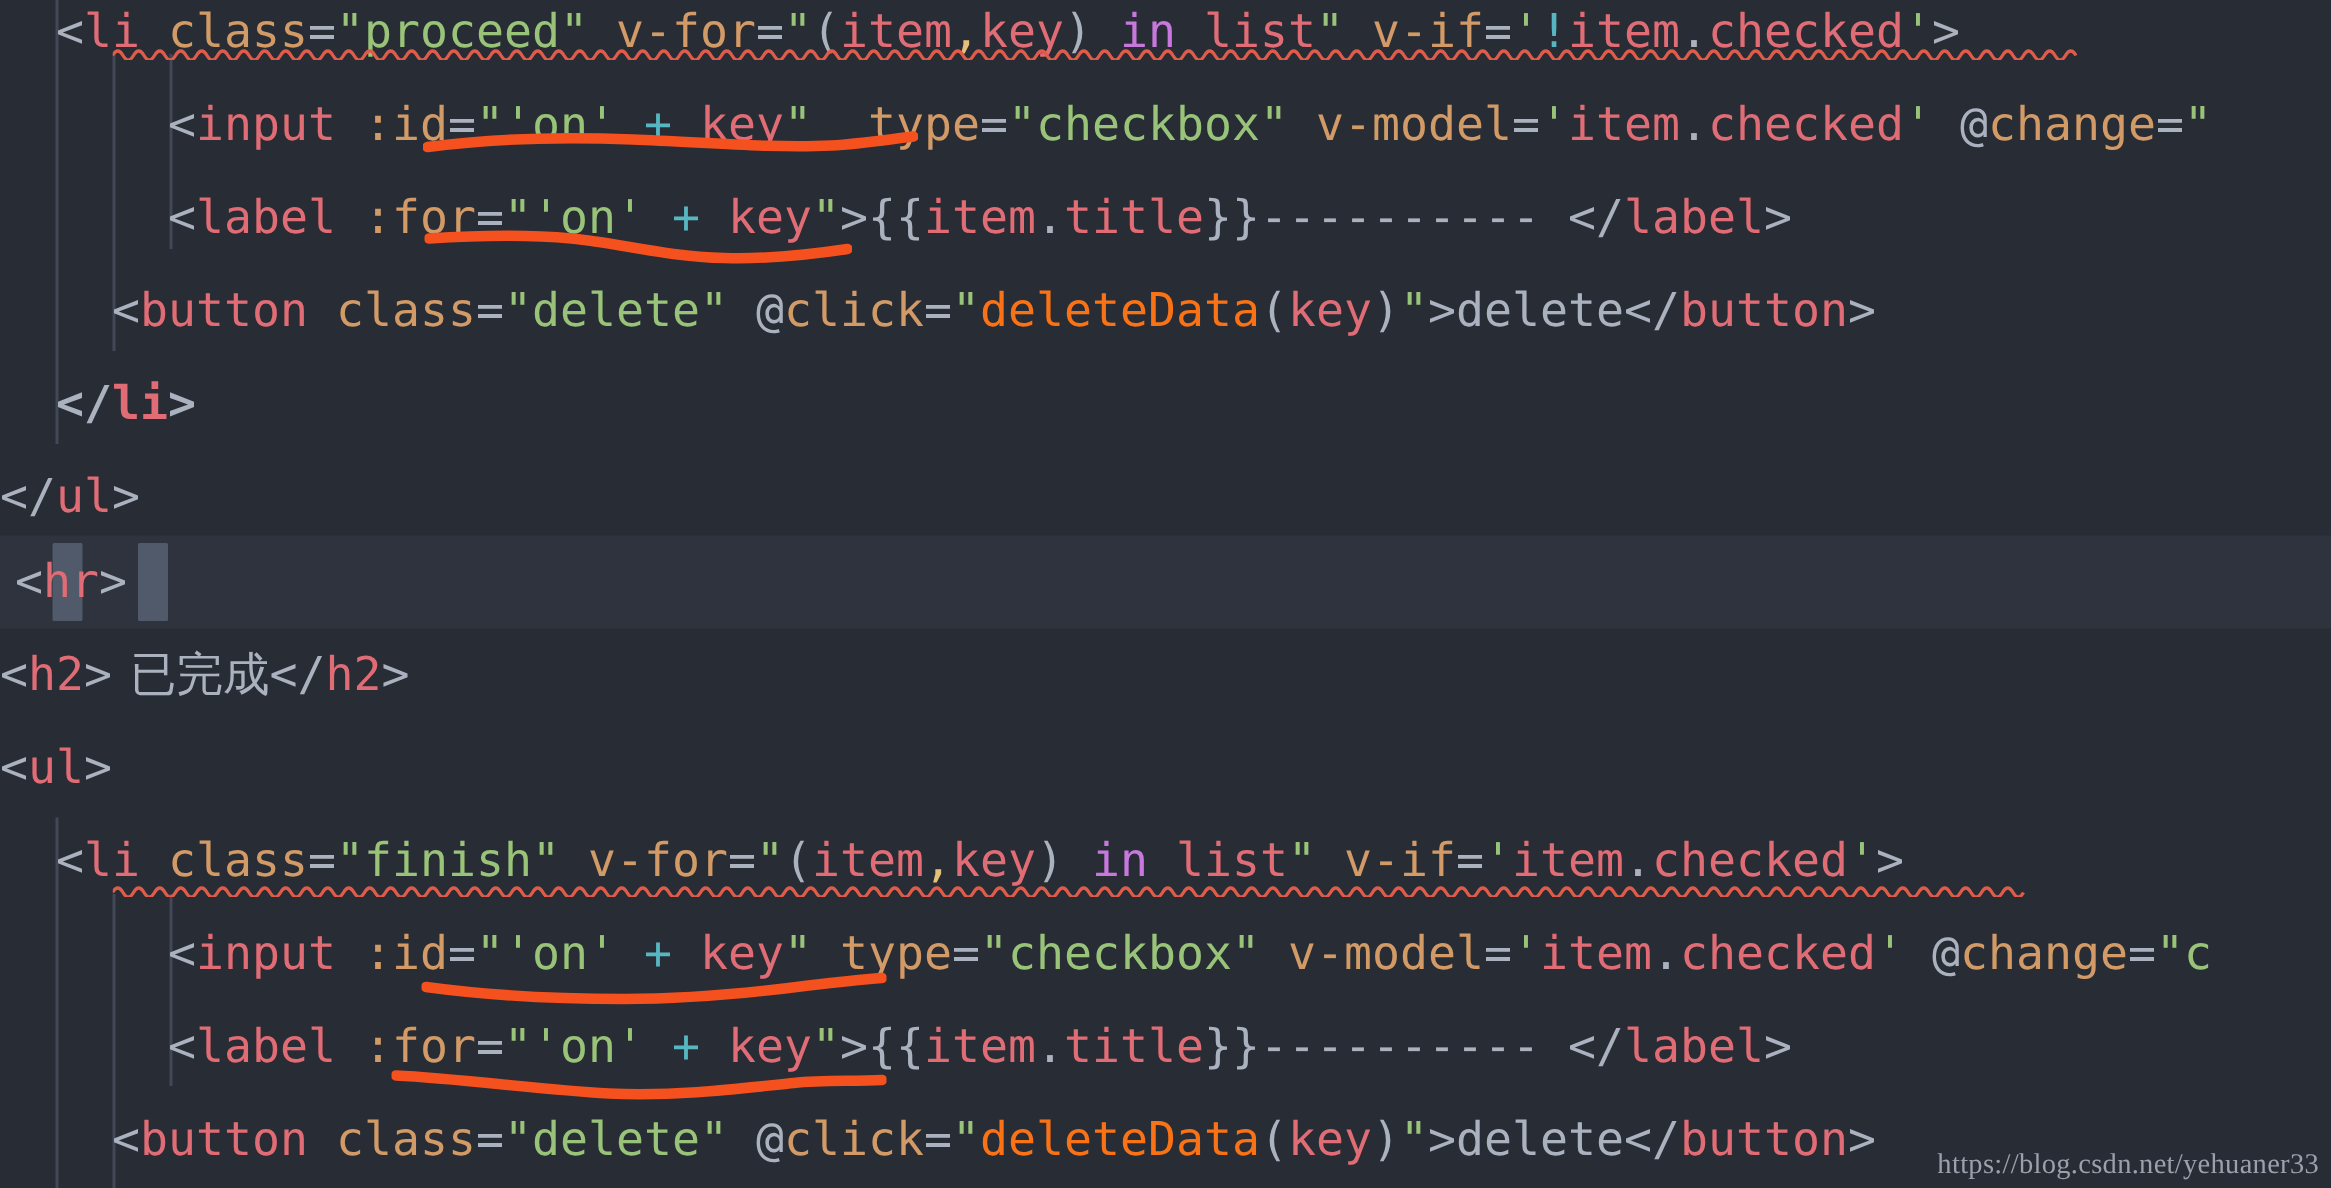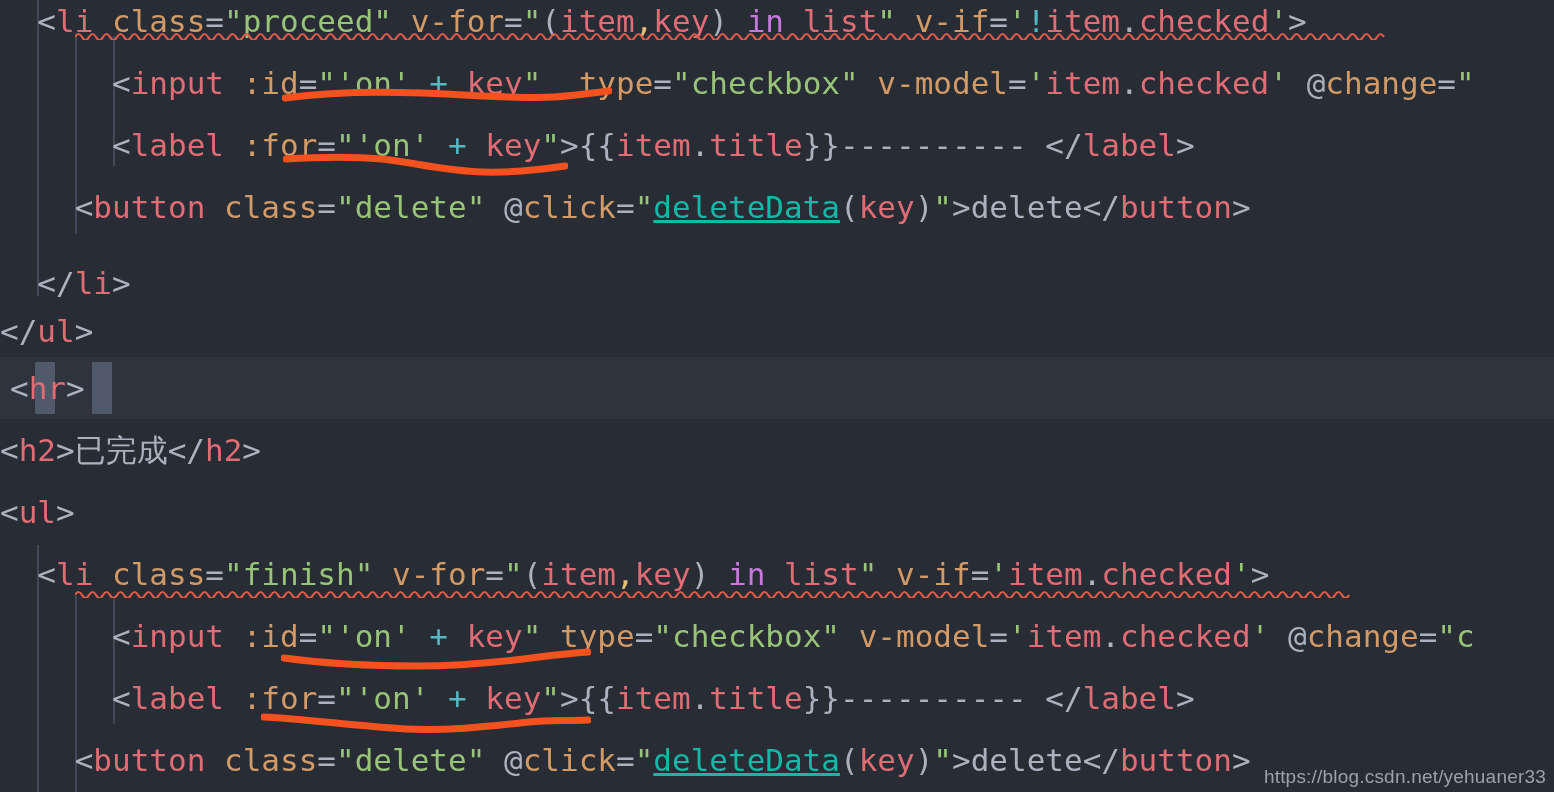--- a/index.html
+++ b/index.html
@@ -75,40 +75,40 @@
     position: absolute;
     z-index: 6;
     pointer-events: none;
   }
 
   
   .watermark {
     position: absolute;
     right: 8px;
     bottom: 4px;
-    font-family: Liberation Sans, sans-serif;
+    font-family: Liberation Serif, serif;
     font-size: 19px;
     color: #9aa1ad;
     letter-spacing: .2px;
     z-index: 8;
     white-space: nowrap;
   }
 
   
   .t-punct   { color: #abb2bf; }   
   .t-tag     { color: #e06c75; }   
   .t-attr    { color: #d19a66; }   
   .t-str     { color: #98c379; }   
   .t-var     { color: #e06c75; }   
   .t-kw      { color: #c678dd; }   
   .t-op      { color: #56b6c2; }   
   .t-comma   { color: #e5c07b; }   
-  .t-fn      { color: #14b8a6; text-decoration: underline; }   
+  .t-fn      { color: #f97316; }   
   .t-text    { color: #abb2bf; }   
-  .t-han     { color: #abb2bf; font-family: "DejaVu Sans", "Liberation Sans", sans-serif; }
+  .t-han     { color: #abb2bf; font-family: "DejaVu Sans", "Liberation Sans", sans-serif; margin-left: 12px; }
 </style>
 </head>
 <body>
 
 <div id="screen">
 
   <div class="cur-line-bg" style="top:357px;"></div>
 
   <div class="guide" style="left:37px;  top:0px;   height:296px;"></div>
   <div class="guide" style="left:75px;  top:36px;  height:198px;"></div>
@@ -154,21 +154,21 @@
     <svg width="330" height="24" viewBox="0 0 330 24">
       <path d="M3,7 C45,9 95,16 145,19 C190,21 230,16 268,12 C288,10 306,11 327,10" fill="none" stroke="#f4511e" stroke-width="7" stroke-linecap="round"></path>
     </svg>
   </div>
 
   <div class="code-layer">
     <div class="line" style="top:-10px;"><span class="txt t-punct">  </span><span class="txt t-punct">&lt;</span><span class="txt t-tag">li</span><span class="txt t-punct"> </span><span class="txt t-attr">class</span><span class="txt t-punct">=</span><span class="txt t-str">"proceed"</span><span class="txt t-punct"> </span><span class="txt t-attr">v-for</span><span class="txt t-punct">=</span><span class="txt t-str">"</span><span class="txt t-punct">(</span><span class="txt t-var">item</span><span class="txt t-comma">,</span><span class="txt t-var">key</span><span class="txt t-punct">)</span><span class="txt t-punct"> </span><span class="txt t-kw">in</span><span class="txt t-punct"> </span><span class="txt t-var">list</span><span class="txt t-str">"</span><span class="txt t-punct"> </span><span class="txt t-attr">v-if</span><span class="txt t-punct">=</span><span class="txt t-str">'</span><span class="txt t-op">!</span><span class="txt t-var">item</span><span class="txt t-punct">.</span><span class="txt t-var">checked</span><span class="txt t-str">'</span><span class="txt t-punct">&gt;</span></div>
     <div class="line" style="top:52px;"><span class="txt t-punct">      </span><span class="txt t-punct">&lt;</span><span class="txt t-tag">input</span><span class="txt t-punct"> </span><span class="txt t-attr">:id</span><span class="txt t-punct">=</span><span class="txt t-str">"</span><span class="txt t-str">'on'</span><span class="txt t-punct"> </span><span class="txt t-op">+</span><span class="txt t-punct"> </span><span class="txt t-var">key</span><span class="txt t-str">"</span><span class="txt t-punct">  </span><span class="txt t-attr">type</span><span class="txt t-punct">=</span><span class="txt t-str">"checkbox"</span><span class="txt t-punct"> </span><span class="txt t-attr">v-model</span><span class="txt t-punct">=</span><span class="txt t-str">'</span><span class="txt t-var">item</span><span class="txt t-punct">.</span><span class="txt t-var">checked</span><span class="txt t-str">'</span><span class="txt t-punct"> </span><span class="txt t-punct">@</span><span class="txt t-attr">change</span><span class="txt t-punct">=</span><span class="txt t-str">"</span></div>
     <div class="line" style="top:114px;"><span class="txt t-punct">      </span><span class="txt t-punct">&lt;</span><span class="txt t-tag">label</span><span class="txt t-punct"> </span><span class="txt t-attr">:for</span><span class="txt t-punct">=</span><span class="txt t-str">"</span><span class="txt t-str">'on'</span><span class="txt t-punct"> </span><span class="txt t-op">+</span><span class="txt t-punct"> </span><span class="txt t-var">key</span><span class="txt t-str">"</span><span class="txt t-punct">&gt;</span><span class="txt t-punct">{{</span><span class="txt t-var">item</span><span class="txt t-punct">.</span><span class="txt t-var">title</span><span class="txt t-punct">}}</span><span class="txt t-text">----------</span><span class="txt t-punct"> </span><span class="txt t-punct">&lt;/</span><span class="txt t-tag">label</span><span class="txt t-punct">&gt;</span></div>
     <div class="line" style="top:176px;"><span class="txt t-punct">    </span><span class="txt t-punct">&lt;</span><span class="txt t-tag">button</span><span class="txt t-punct"> </span><span class="txt t-attr">class</span><span class="txt t-punct">=</span><span class="txt t-str">"delete"</span><span class="txt t-punct"> </span><span class="txt t-punct">@</span><span class="txt t-attr">click</span><span class="txt t-punct">=</span><span class="txt t-str">"</span><span class="txt t-fn">deleteData</span><span class="txt t-punct">(</span><span class="txt t-var">key</span><span class="txt t-punct">)</span><span class="txt t-str">"</span><span class="txt t-punct">&gt;</span><span class="txt t-text">delete</span><span class="txt t-punct">&lt;/</span><span class="txt t-tag">button</span><span class="txt t-punct">&gt;</span></div>
-    <div class="line" style="top:252px;"><span class="txt t-punct">  </span><span class="txt t-punct">&lt;/</span><span class="txt t-tag">li</span><span class="txt t-punct">&gt;</span></div>
+    <div class="line" style="top:238px;font-weight:bold;"><span class="txt t-punct">  </span><span class="txt t-punct">&lt;/</span><span class="txt t-tag">li</span><span class="txt t-punct">&gt;</span></div>
     <div class="line" style="top:300px;"><span class="txt t-punct">&lt;/</span><span class="txt t-tag">ul</span><span class="txt t-punct">&gt;</span></div>
     <div class="line" style="top:357px;padding-left:10px;"><span class="txt t-punct">&lt;</span><span class="txt t-tag">hr</span><span class="txt t-punct">&gt;</span></div>
     <div class="line" style="top:419px;"><span class="txt t-punct">&lt;</span><span class="txt t-tag">h2</span><span class="txt t-punct">&gt;</span><span class="txt t-han">已完成</span><span class="txt t-punct">&lt;/</span><span class="txt t-tag">h2</span><span class="txt t-punct">&gt;</span></div>
     <div class="line" style="top:481px;text-decoration:underline;"><span class="txt t-punct">&lt;</span><span class="txt t-tag">ul</span><span class="txt t-punct">&gt;</span></div>
     <div class="line" style="top:543px;"><span class="txt t-punct">  </span><span class="txt t-punct">&lt;</span><span class="txt t-tag">li</span><span class="txt t-punct"> </span><span class="txt t-attr">class</span><span class="txt t-punct">=</span><span class="txt t-str">"finish"</span><span class="txt t-punct"> </span><span class="txt t-attr">v-for</span><span class="txt t-punct">=</span><span class="txt t-str">"</span><span class="txt t-punct">(</span><span class="txt t-var">item</span><span class="txt t-comma">,</span><span class="txt t-var">key</span><span class="txt t-punct">)</span><span class="txt t-punct"> </span><span class="txt t-kw">in</span><span class="txt t-punct"> </span><span class="txt t-var">list</span><span class="txt t-str">"</span><span class="txt t-punct"> </span><span class="txt t-attr">v-if</span><span class="txt t-punct">=</span><span class="txt t-str">'</span><span class="txt t-var">item</span><span class="txt t-punct">.</span><span class="txt t-var">checked</span><span class="txt t-str">'</span><span class="txt t-punct">&gt;</span></div>
     <div class="line" style="top:605px;"><span class="txt t-punct">      </span><span class="txt t-punct">&lt;</span><span class="txt t-tag">input</span><span class="txt t-punct"> </span><span class="txt t-attr">:id</span><span class="txt t-punct">=</span><span class="txt t-str">"</span><span class="txt t-str">'on'</span><span class="txt t-punct"> </span><span class="txt t-op">+</span><span class="txt t-punct"> </span><span class="txt t-var">key</span><span class="txt t-str">"</span><span class="txt t-punct"> </span><span class="txt t-attr">type</span><span class="txt t-punct">=</span><span class="txt t-str">"checkbox"</span><span class="txt t-punct"> </span><span class="txt t-attr">v-model</span><span class="txt t-punct">=</span><span class="txt t-str">'</span><span class="txt t-var">item</span><span class="txt t-punct">.</span><span class="txt t-var">checked</span><span class="txt t-str">'</span><span class="txt t-punct"> </span><span class="txt t-punct">@</span><span class="txt t-attr">change</span><span class="txt t-punct">=</span><span class="txt t-str">"c</span></div>
     <div class="line" style="top:667px;"><span class="txt t-punct">      </span><span class="txt t-punct">&lt;</span><span class="txt t-tag">label</span><span class="txt t-punct"> </span><span class="txt t-attr">:for</span><span class="txt t-punct">=</span><span class="txt t-str">"</span><span class="txt t-str">'on'</span><span class="txt t-punct"> </span><span class="txt t-op">+</span><span class="txt t-punct"> </span><span class="txt t-var">key</span><span class="txt t-str">"</span><span class="txt t-punct">&gt;</span><span class="txt t-punct">{{</span><span class="txt t-var">item</span><span class="txt t-punct">.</span><span class="txt t-var">title</span><span class="txt t-punct">}}</span><span class="txt t-text">----------</span><span class="txt t-punct"> </span><span class="txt t-punct">&lt;/</span><span class="txt t-tag">label</span><span class="txt t-punct">&gt;</span></div>
     <div class="line" style="top:729px;"><span class="txt t-punct">    </span><span class="txt t-punct">&lt;</span><span class="txt t-tag">button</span><span class="txt t-punct"> </span><span class="txt t-attr">class</span><span class="txt t-punct">=</span><span class="txt t-str">"delete"</span><span class="txt t-punct"> </span><span class="txt t-punct">@</span><span class="txt t-attr">click</span><span class="txt t-punct">=</span><span class="txt t-str">"</span><span class="txt t-fn">deleteData</span><span class="txt t-punct">(</span><span class="txt t-var">key</span><span class="txt t-punct">)</span><span class="txt t-str">"</span><span class="txt t-punct">&gt;</span><span class="txt t-text">delete</span><span class="txt t-punct">&lt;/</span><span class="txt t-tag">button</span><span class="txt t-punct">&gt;</span></div>
   </div>
 

